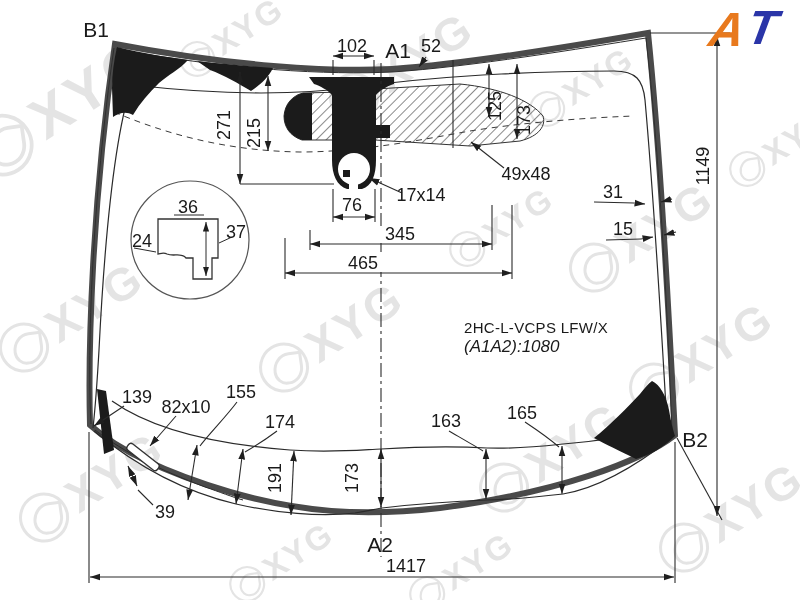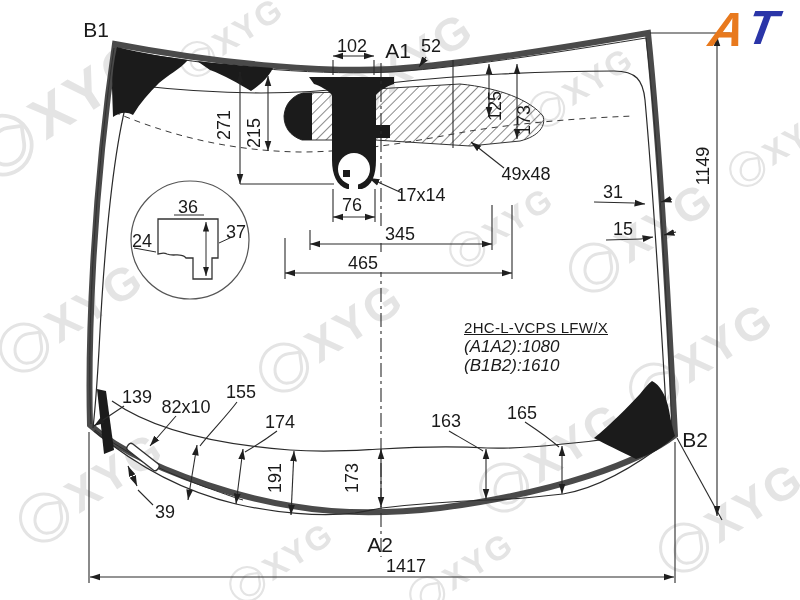--- a/index.html
+++ b/index.html
@@ -10,21 +10,21 @@
   .wm .ring{width:50px;height:50px;border:3px solid #e4e4e4;border-radius:50%;box-sizing:border-box;position:relative;}
   .wm .ring:after{content:"";position:absolute;left:10px;top:9px;width:24px;height:26px;border:3px solid #e4e4e4;border-radius:60% 10% 55% 45%;transform:rotate(25deg);}
   .wm.sm{transform:rotate(-33deg) scale(.72);}
   .wm.lg{transform:rotate(-33deg) scale(1.25);}
   
   #at-logo{position:absolute;left:704px;top:2px;width:92px;height:50px;}
   #at-logo .a{position:absolute;left:6px;top:0;font:italic 900 48px "Liberation Sans",sans-serif;transform:skewX(-10deg);z-index:2;}
   #at-logo .t{position:absolute;left:44px;top:-2px;font:italic 900 48px "Liberation Sans",sans-serif;transform:skewX(-10deg);z-index:1;}
   
   #part-info{position:absolute;left:464px;top:320px;color:#1a1a1a;line-height:1.12;}
-  #part-info .code{font-size:15px;letter-spacing:.3px;text-decoration:underline;}
+  #part-info .code{font-size:15px;letter-spacing:.3px;}
   #part-info .len{font-size:17px;font-style:italic;}
   svg{position:absolute;left:0;top:0;}
   svg text{font-family:"Liberation Sans",sans-serif;fill:#1a1a1a;}
   .dim{font-size:18px;}
   .corner{font-size:21px;}
 </style>
 </head>
 <body>
 <div id="stage">
 
@@ -240,21 +240,20 @@
     <text class="dim" x="522" y="419" text-anchor="middle">165</text>
     <text class="dim" x="165" y="518" text-anchor="middle">39</text>
     <rect x="378" y="558" width="57" height="17" fill="#fff"></rect>
     <text class="dim" x="406" y="572" text-anchor="middle">1417</text>
   </g>
 </svg>
 
 <div id="part-info">
   <div class="code">2HC-L-VCPS LFW/X</div>
   <div class="len">(A1A2):1080</div>
-  <div class="len">(B1B2):1610</div>
 </div>
 
 <div id="at-logo">
   <span class="t" style="color:#2a35a8">T</span>
   <span class="a" style="color:#e8791d">A</span>
 </div>
 
 </div>
 
 </body></html>

